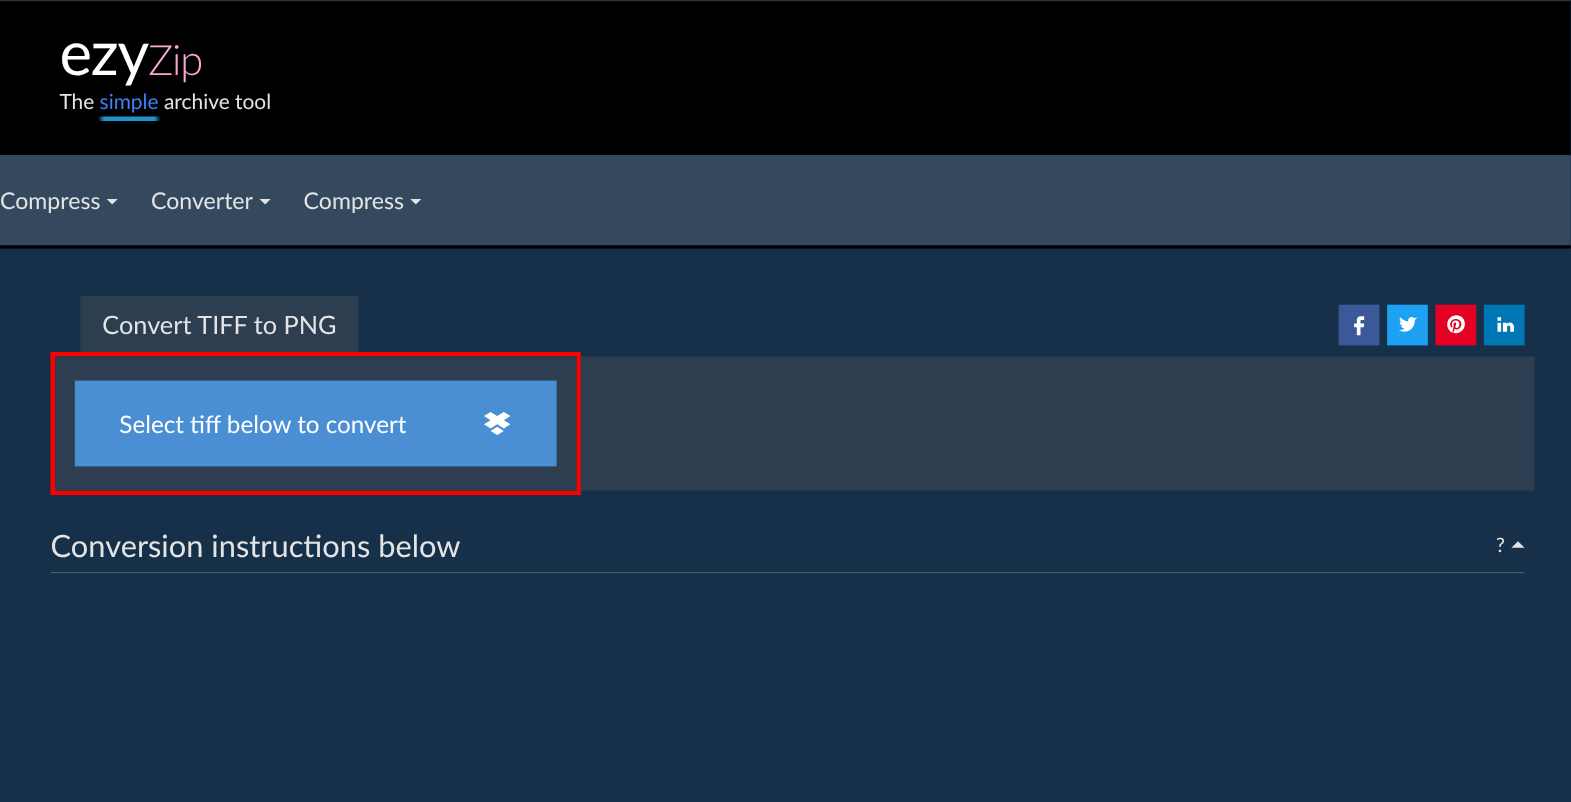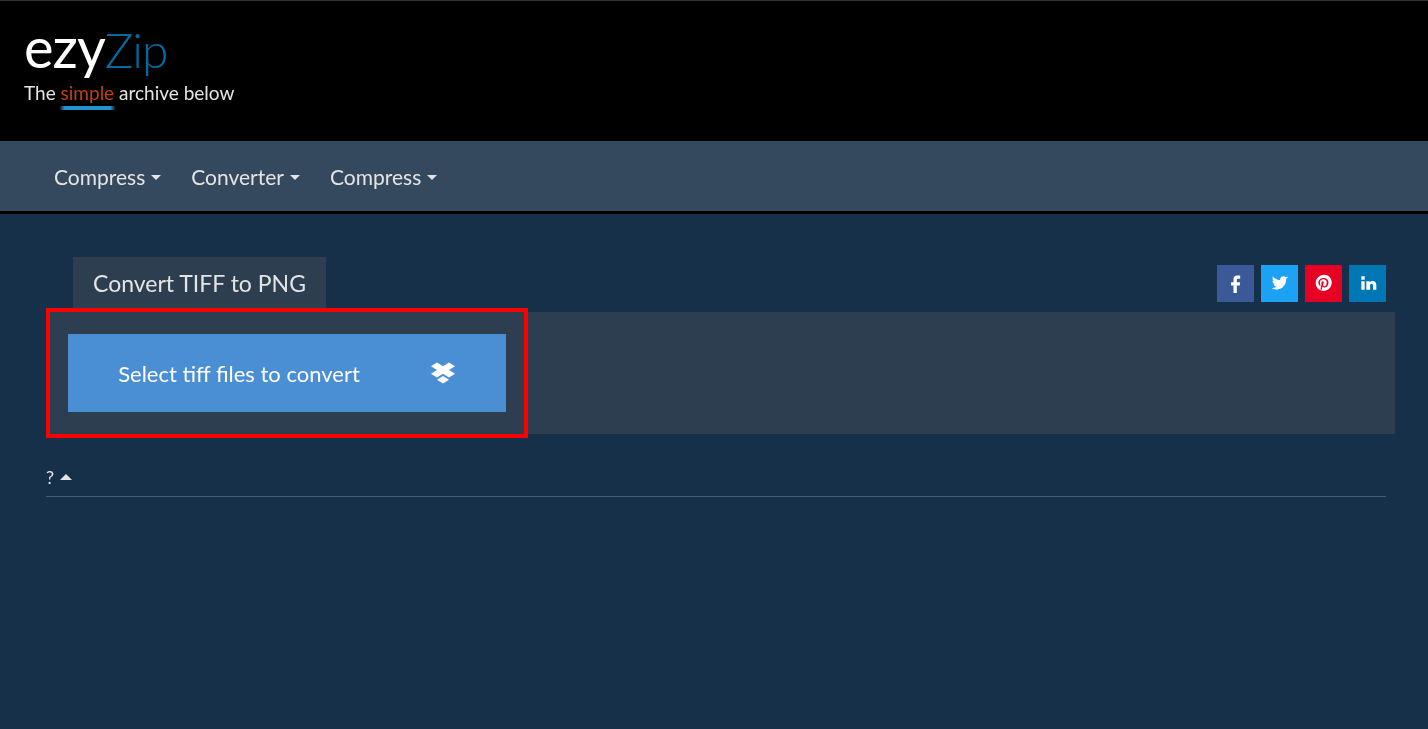--- a/index.html
+++ b/index.html
@@ -7,66 +7,65 @@
     font-family: 'Lato', 'Helvetica Neue', Arial, sans-serif;
     background: #16304a;
     width: 1428px;
     height: 729px;
     overflow: hidden;
   }
   .top-black {
     background: #000;
     height: 141px;
     border-top: 1px solid #333;
-    padding-left: 24px;
+    padding-left: 54px;
     padding-top: 18px;
   }
   .logo-main {
     display: flex;
     align-items: baseline;
     line-height: 1;
   }
   .logo-ezy {
     color: #fff;
     font-size: 56px;
     font-weight: 400;
     letter-spacing: -1px;
   }
   .logo-zip {
-    color: #0369a1;
-    font-size: 48px;
+    color: #f9a8d4;
+    font-size: 38px;
     font-weight: 300;
     letter-spacing: -1px;
   }
   .tagline {
     color: #e4e4e4;
     font-size: 19px;
     margin-top: 6px;
   }
   .tagline .simple {
-    color: #c2410c;
+    color: #3b82f6;
     position: relative;
     text-align: right;
   }
   .tagline .simple::after {
     content: "";
     position: absolute;
     left: -2px;
     right: -2px;
     bottom: -6px;
     height: 4px;
     background: linear-gradient(90deg, transparent 0%, #2194ce 10%, #2194ce 90%, transparent 100%);
     border-radius: 2px;
   }
   .navbar {
     background: #34495e;
-    height: 70px;
-    display: flex;
-    align-items: center;
-    padding-left: 54px;
+    height: 82px;
+    display: flex;
+    align-items: center;
     gap: 30px;
   }
   .nav-item {
     color: #e4e4e4;
     font-size: 21px;
     cursor: pointer;
     display: flex;
     align-items: center;
     gap: 6px;
   }
@@ -175,21 +174,21 @@
 </style>
 </head>
 <body>
 
 <div class="top-black">
   <div class="logo-main">
     <span class="logo-ezy">ezy</span>
       <span class="logo-zip">Zip</span>
   </div>
   <div class="tagline">
-    <span>The </span><span class="simple">simple</span><span> archive below</span>
+    <span>The </span><span class="simple">simple</span><span> archive tool</span>
   </div>
 </div>
 
 <div class="navbar">
   <div class="nav-item">
     <span>Compress</span>
     <span class="caret-down"></span>
   </div>
   <div class="nav-item">
     <span>Converter</span>
@@ -227,30 +226,31 @@
             <path d="M4 4h4v4H4zM4 10h4v10H4zM10 10h4v1.5c.6-1 1.8-1.8 3.5-1.8 2.5 0 4.5 1.7 4.5 5v5.3h-4v-4.7c0-1.4-.5-2.3-1.7-2.3-1 0-1.8.7-1.8 2.3V20h-4.5z"></path>
           </svg>
       </div>
     </div>
   </div>
 
   <div style="display:flex;">
     <div class="panel-wrap">
       <div class="panel">
         <div class="select-btn">
-          <span>Select tiff files to convert</span>
+          <span>Select tiff below to convert</span>
           <svg class="dropbox-icon" viewBox="0 0 32 32">
               <path d="M8 2L0 7l8 5L0 17l8 5 8-5 8 5 8-5-8-5 8-5-8-5-8 5zM16 7l-8 5 8 5 8-5zM16 20l-8 5 8 5 8-5z"></path>
             </svg>
         </div>
       </div>
     </div>
     <div style="flex:1; background:#2c3e50; margin-top:3px; height:122px; margin-right:-9px;"></div>
   </div>
 
   <div class="instructions-row">
+    <div class="instructions-title">Conversion instructions below</div>
     <div class="help-toggle">
       <span>?</span>
       <span class="caret-up"></span>
     </div>
   </div>
 
 </div>
 
 </body></html>

